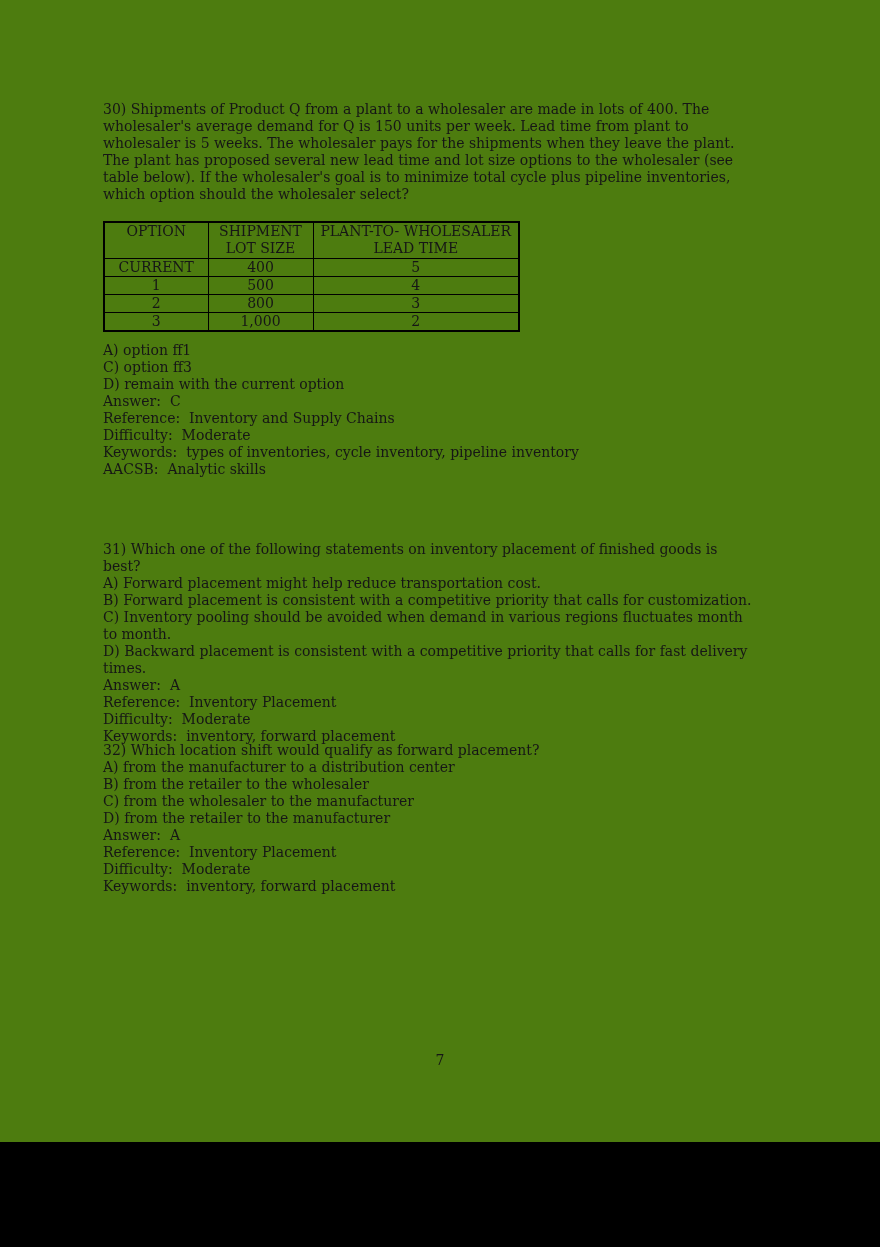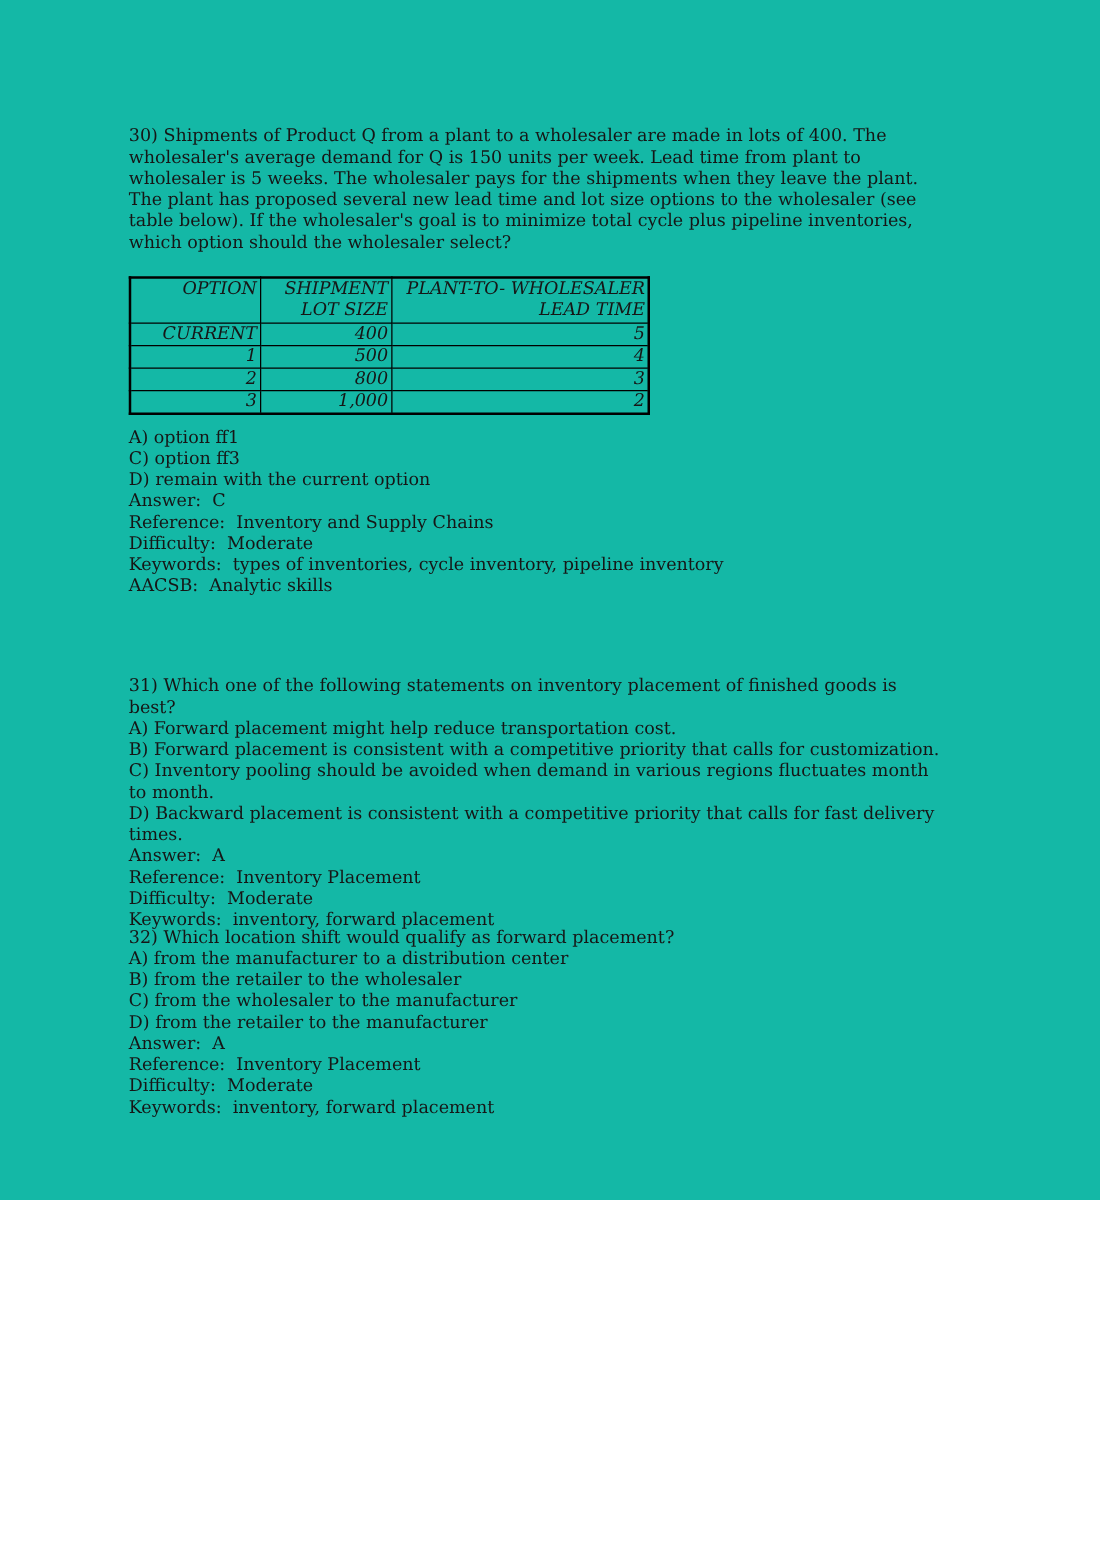--- a/index.html
+++ b/index.html
@@ -1,21 +1,21 @@
 <!DOCTYPE html>
 <html><head>
 <meta charset="utf-8">
 <style>
   * { box-sizing: border-box; }
   html, body { margin: 0; padding: 0; background: #ffffff; }
   .page {
     position: relative;
     width: 880px;
-    height: 960px;
-    background: #14b8a6;
+    height: 1247px;
+    background: #4d7c0f;
     font-family: "DejaVu Serif", serif;
     font-size: 14px;
     line-height: 17px;
     color: #161616;
     overflow: hidden;
   }
   .block {
     position: absolute;
     left: 103px;
     width: 740px;
@@ -26,27 +26,26 @@
   }
   table.q-table {
     border-collapse: collapse;
     table-layout: fixed;
     width: 415px;
     border: 2px solid #000000;
   }
   table.q-table th, table.q-table td {
     border: 1px solid #000000;
     font-weight: normal;
-    text-align: right;
+    text-align: center;
     vertical-align: top;
     padding: 0 2px;
     font-size: 14px;
     line-height: 17px;
     white-space: pre-wrap;
-    font-style: italic;
   }
   table.q-table th { height: 36px; }
   table.q-table td { height: 17px; }
   .col-option { width: 104px; }
   .col-lot    { width: 105px; }
   .col-lead   { width: 206px; }
   .page-number {
     position: absolute;
     left: 0;
     top: 1052px;

